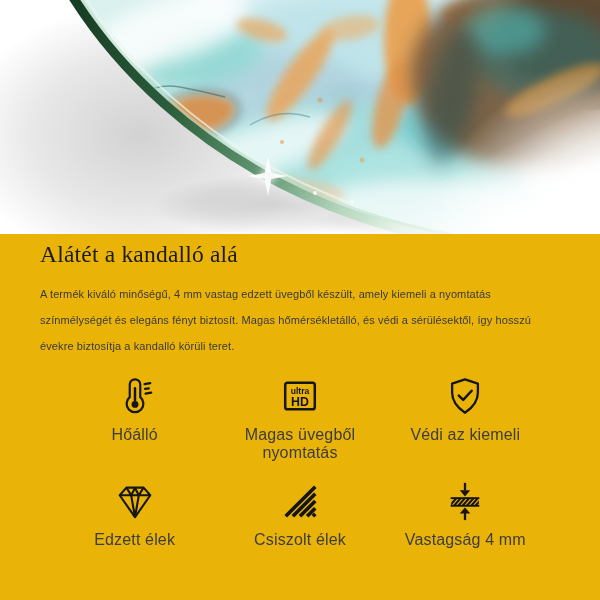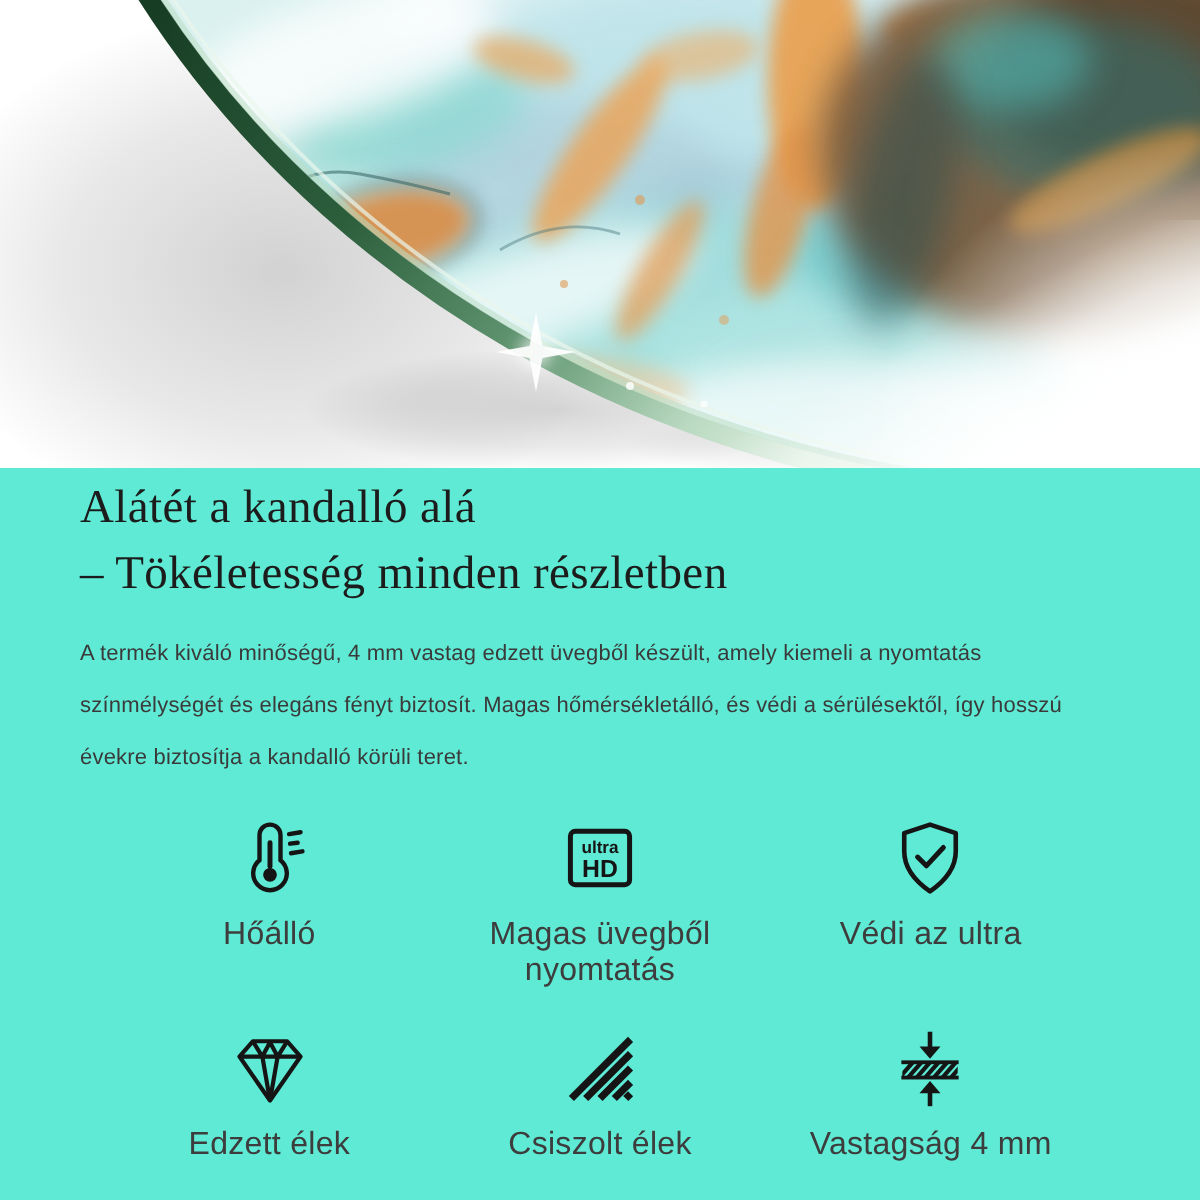--- a/index.html
+++ b/index.html
@@ -1,16 +1,16 @@
 <!DOCTYPE html>
 <html lang="hu"><head>
 <meta charset="utf-8">
 <style>
   html,body{margin:0;padding:0;width:600px;height:600px;background:#fff;overflow:hidden;}
-  .page{width:600px;height:600px;background:#5eead4;font-family:"Liberation Sans",sans-serif;}
+  .page{width:600px;height:600px;background:#eab308;font-family:"Liberation Sans",sans-serif;}
   .hero{margin:0;width:600px;height:234px;position:relative;overflow:hidden;}
   .hero svg{display:block;}
   .content{padding:0 40px;}
   h1.title{
     margin:4px 0 0;
     font-family:"Liberation Serif","DejaVu Serif",serif;
     font-weight:400;
     font-size:23.5px;
     line-height:33px;
     color:#1c1c1c;
@@ -150,21 +150,21 @@
         <polygon points="268,156 271.2,173 288,176 271.2,179 268,196 264.8,179 248,176 264.8,173" fill="#ffffff"></polygon>
         <polygon points="268,166 269.6,174.4 278,176 269.6,177.6 268,186 266.4,177.6 258,176 266.4,174.4" fill="#ffffff"></polygon>
         <circle cx="315" cy="193" r="2" fill="#ffffff" opacity="0.85"></circle>
         <circle cx="352" cy="202" r="1.8" fill="#ffffff" opacity="0.7"></circle>
       </g>
     </svg>
   </figure>
 
   <main class="content">
 
-    <h1 class="title"><span>Alátét a kandalló alá</span><br><span>– Tökéletesség minden részletben</span></h1>
+    <h1 class="title"><span>Alátét a kandalló alá</span><br></h1>
 
     <p class="desc">A termék kiváló minőségű, 4 mm vastag edzett üvegből készült, amely kiemeli a nyomtatás színmélységét és elegáns fényt biztosít. Magas hőmérsékletálló, és védi a sérülésektől, így hosszú évekre biztosítja a kandalló körüli teret.</p>
 
     <section class="features">
 
       <div class="feature">
         <span class="icon">
           <svg viewBox="0 0 44 44" fill="none" stroke="#151515" stroke-width="2.3" stroke-linecap="round">
             <path d="M16.5,10 a5.5,5.5 0 0 1 11,0 L27.5,23.2 a8.8,8.8 0 1 1 -11,0 Z"></path>
             <line x1="22" y1="14" x2="22" y2="26.5" stroke-width="2.6"></line>
@@ -188,21 +188,21 @@
         <span class="label">Magas üvegből nyomtatás</span>
       </div>
 
       <div class="feature">
         <span class="icon">
           <svg viewBox="0 0 44 44" fill="none" stroke="#151515" stroke-width="2.4" stroke-linejoin="round">
             <path d="M22,4.5 L35.5,9 v9.5 c0,9 -5.5,15.5 -13.5,21 C14,34 8.5,27.5 8.5,18.5 V9 Z"></path>
             <path d="M15.5,21.5 l4.6,4.6 L29,16.5" stroke-width="2.6" stroke-linecap="round"></path>
           </svg>
         </span>
-        <span class="label">Védi az ultra</span>
+        <span class="label">Védi az kiemeli</span>
       </div>
 
       <div class="feature">
         <span class="icon">
           <svg viewBox="0 0 44 44" fill="none" stroke="#151515" stroke-width="2.2" stroke-linejoin="round">
             <path d="M13,8 H31 L38,16 L22,39 L6,16 Z"></path>
             <path d="M6,16 H38 M13,8 L18,16 L22,8.5 L26,16 L31,8 M18,16 L22,39 M26,16 L22,39"></path>
           </svg>
         </span>
         <span class="label">Edzett élek</span>

